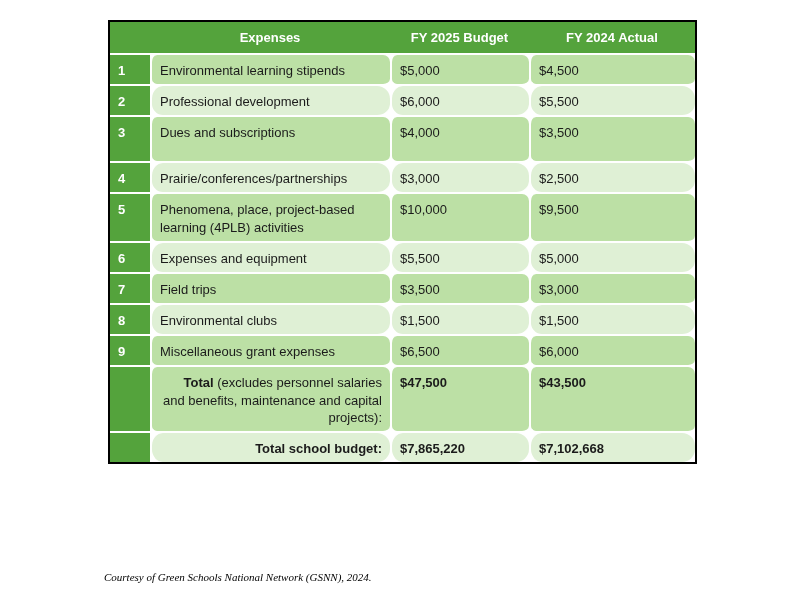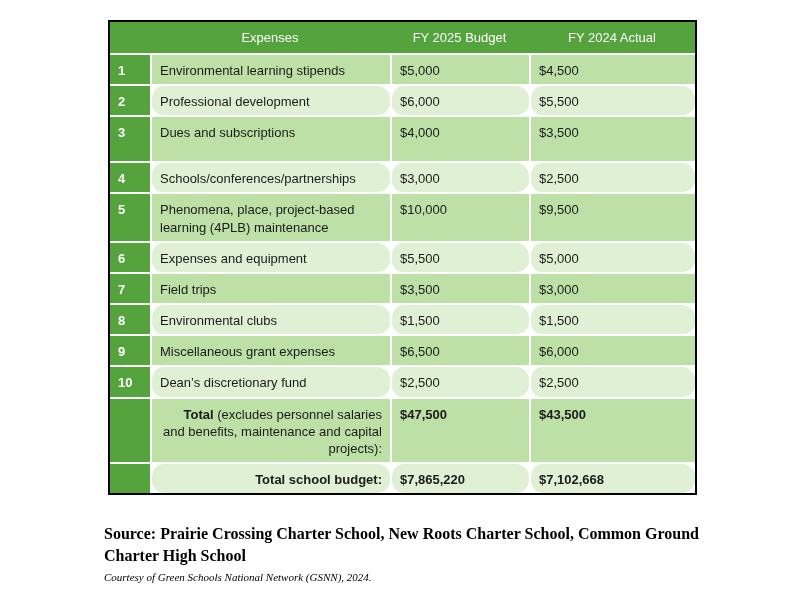--- a/index.html
+++ b/index.html
@@ -22,21 +22,21 @@
     border: 2px solid #000000;
     table-layout: fixed;
     font-size: 13px;
     color: #1b1b1b;
   }
 
   
   thead th {
     background: #54a33c;
     color: #ffffff;
-    font-weight: normal;
+    font-weight: bold;
     font-size: 13px;
     text-align: center;
     vertical-align: middle;
     padding: 6px 8px;
     height: 19px;
     border-bottom: 2px solid #ffffff;
   }
   thead th.num-h { border-bottom: 2px solid #ffffff; }
 
   
@@ -46,21 +46,21 @@
     line-height: 1.32;
     border-bottom: 2px solid #ffffff;
   }
   tbody td.num {
     background: #54a33c;
     color: #ffffff;
     font-weight: bold;
   }
   tbody td.data { border-left: 2px solid #ffffff; }
 
-  tr.band-light  td.data { background: #bce0a5; }
+  tr.band-light  td.data { background: #bce0a5; border-radius: 7px; }
   tr.band-lighter td.data { background: #dff0d5; border-radius: 13px; }
 
   
   tr.r-std   { height: 30px; }
   tr.r-tall  { height: 46px; }
   tr.r-two   { height: 41px; }
   tr.r-total { height: 62px; }
   tr.r-last  { height: 29px; padding-left: 14px; }
   tr.r-last td { border-bottom: none; }
 
@@ -124,27 +124,27 @@
         <td class="data">$5,500</td>
       </tr>
       <tr class="r-tall band-light">
         <td class="num">3</td>
         <td class="data">Dues and subscriptions</td>
         <td class="data">$4,000</td>
         <td class="data">$3,500</td>
       </tr>
       <tr class="r-std band-lighter">
         <td class="num">4</td>
-        <td class="data">Schools/conferences/partnerships</td>
+        <td class="data">Prairie/conferences/partnerships</td>
         <td class="data">$3,000</td>
         <td class="data">$2,500</td>
       </tr>
       <tr class="r-two band-light">
         <td class="num">5</td>
-        <td class="data">Phenomena, place, project-based learning (4PLB) maintenance</td>
+        <td class="data">Phenomena, place, project-based learning (4PLB) activities</td>
         <td class="data">$10,000</td>
         <td class="data">$9,500</td>
       </tr>
       <tr class="r-std band-lighter">
         <td class="num">6</td>
         <td class="data">Expenses and equipment</td>
         <td class="data">$5,500</td>
         <td class="data">$5,000</td>
       </tr>
       <tr class="r-std band-light">
@@ -158,37 +158,30 @@
         <td class="data">Environmental clubs</td>
         <td class="data">$1,500</td>
         <td class="data">$1,500</td>
       </tr>
       <tr class="r-std band-light">
         <td class="num">9</td>
         <td class="data">Miscellaneous grant expenses</td>
         <td class="data">$6,500</td>
         <td class="data">$6,000</td>
       </tr>
-      <tr class="r-std band-lighter">
-        <td class="num">10</td>
-        <td class="data">Dean’s discretionary fund</td>
-        <td class="data">$2,500</td>
-        <td class="data">$2,500</td>
-      </tr>
       <tr class="r-total band-light">
         <td class="num"></td>
         <td class="data label-right"><span class="bold">Total</span><span> (excludes personnel salaries and benefits, maintenance and capital projects):</span></td>
         <td class="data bold">$47,500</td>
         <td class="data bold">$43,500</td>
       </tr>
       <tr class="r-last band-lighter">
         <td class="num"></td>
         <td class="data label-right bold">Total school budget:</td>
         <td class="data bold">$7,865,220</td>
         <td class="data bold">$7,102,668</td>
       </tr>
     </tbody>
   </table>
 
-  <div class="source-text">Source: Prairie Crossing Charter School, New Roots Charter School, Common Ground Charter High School</div>
   <div class="courtesy-text">Courtesy of Green Schools National Network (GSNN), 2024.</div>
 
 </div>
 
 </body></html>

